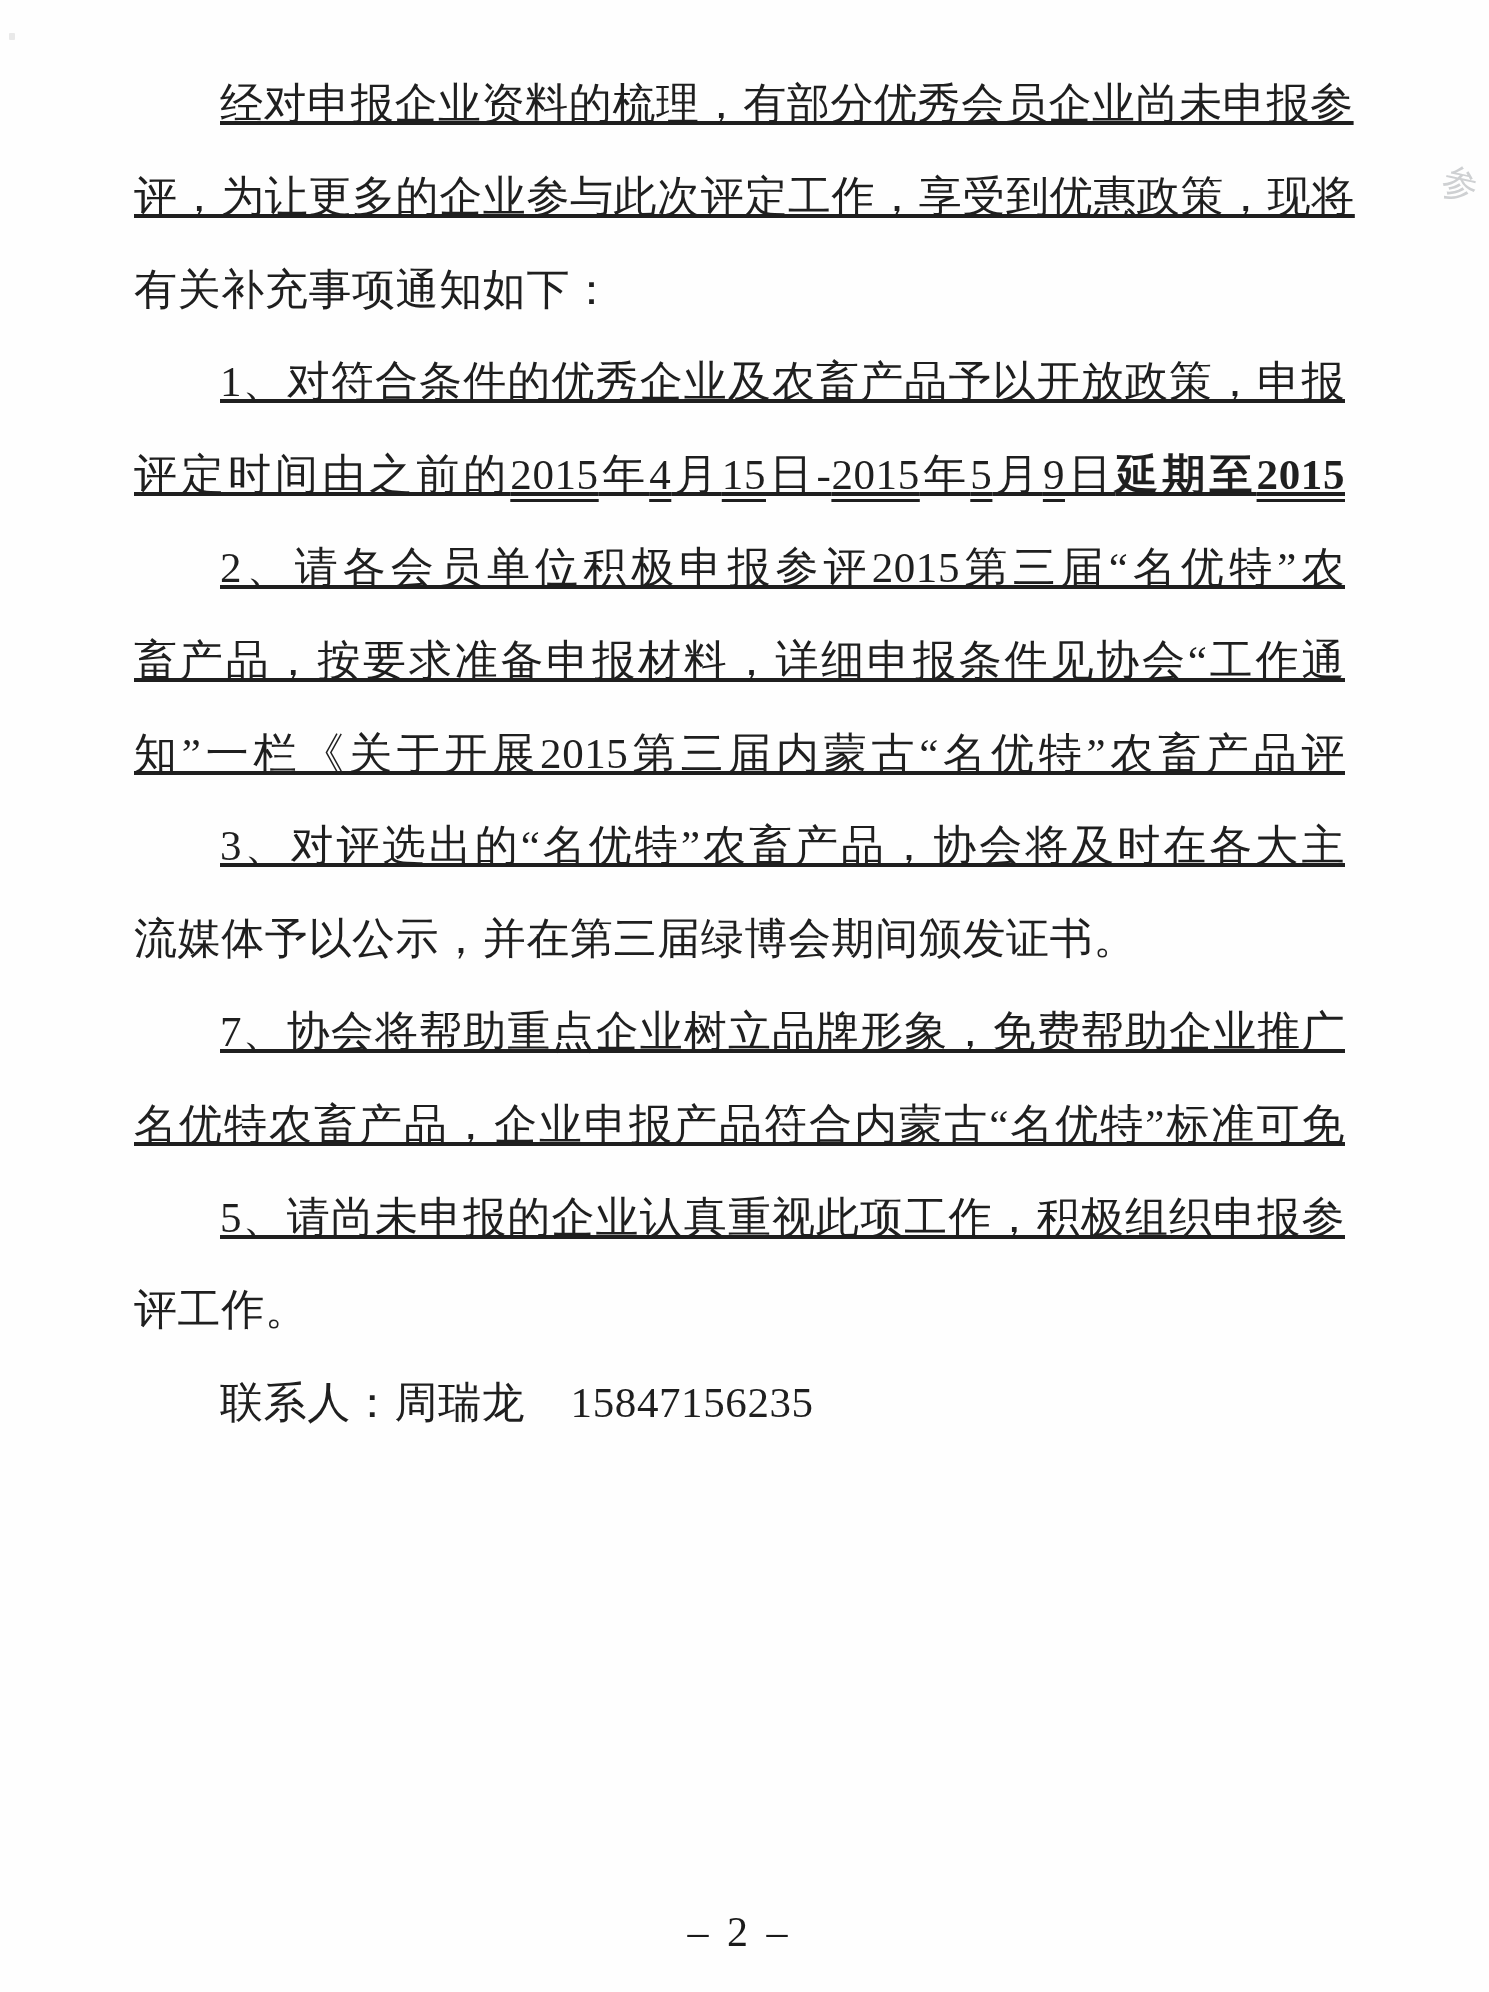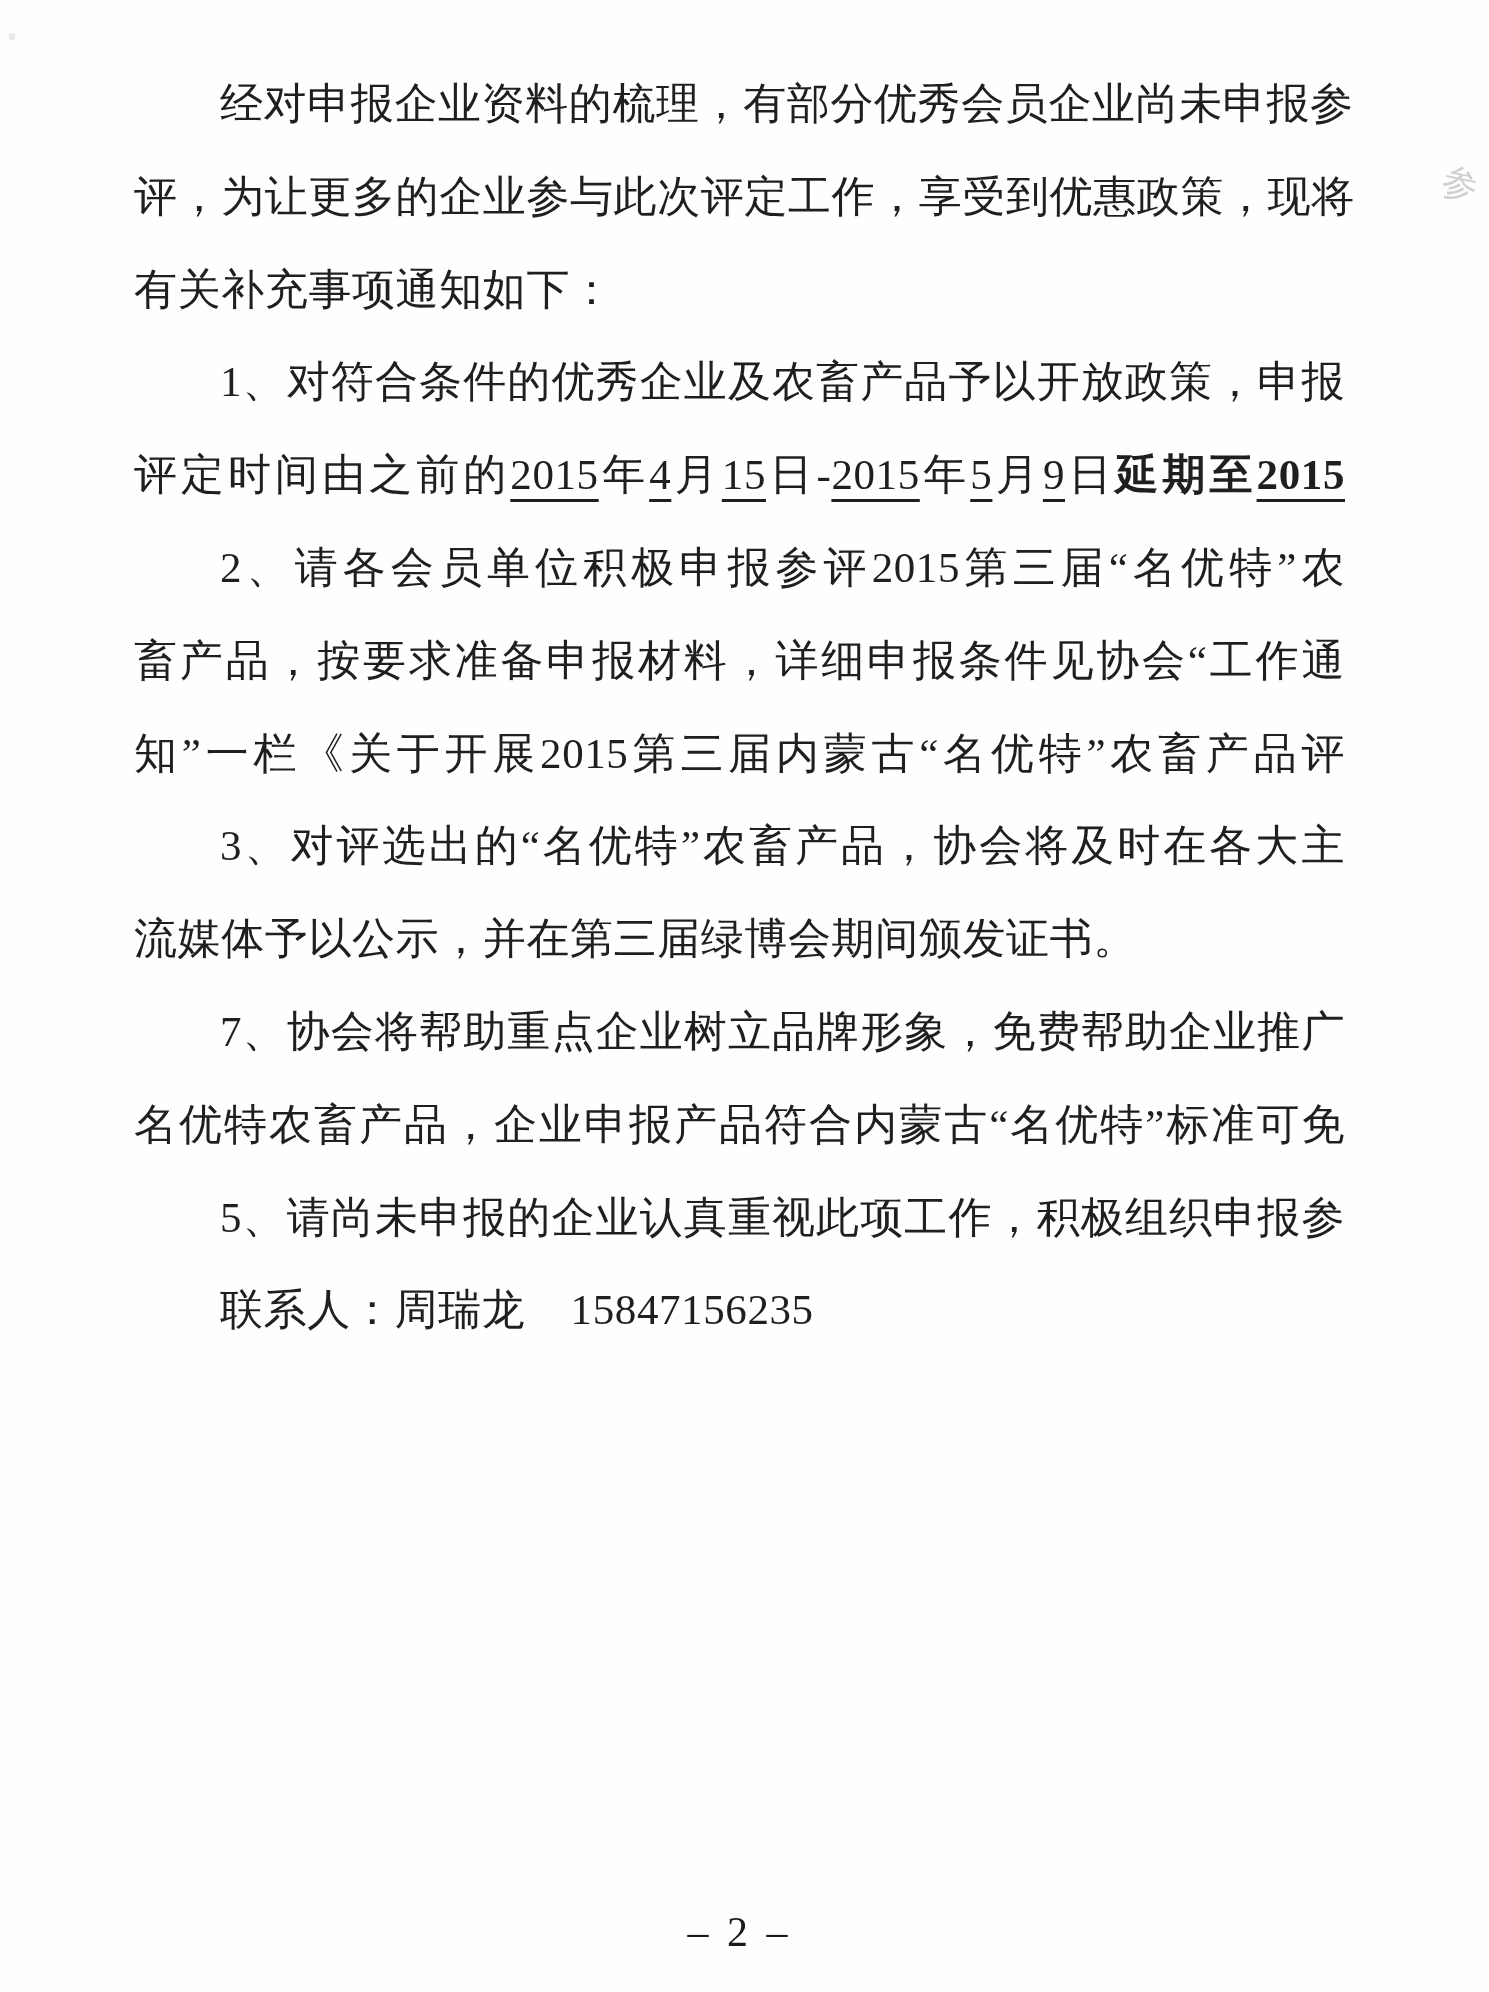--- a/index.html
+++ b/index.html
@@ -24,20 +24,21 @@
   }
   .line {
     font-size: 43px;
     line-height: 92.8px;
     letter-spacing: 0.6px;
     white-space: nowrap;
     text-align: justify;
   }
   .line.fill {
     text-align-last: justify;
+    text-decoration: underline;
   }
   .line.last {
     text-align: center;
     text-align-last: left;
   }
   .line.indent {
     padding-left: 86px;
   }
   .s-n { font-weight: normal; }
   .s-b { font-weight: 700; }
@@ -93,16 +94,17 @@
       <div class="line indent fill"><span class="s-n">1、对符合条件的优秀企业及农畜产品予以开放政策，申报</span></div>
       <div class="line fill"><span class="s-n">评定时间由之前的</span><span class="s-u">2015</span><span class="s-n">年</span><span class="s-u">4</span><span class="s-n">月</span><span class="s-u">15</span><span class="s-n">日-</span><span class="s-u">2015</span><span class="s-n">年</span><span class="s-u">5</span><span class="s-n">月</span><span class="s-u">9</span><span class="s-n">日</span><span class="s-b">延期至</span><span class="s-bu">2015</span></div>
       <div class="line indent fill"><span class="s-n">2、请各会员单位积极申报参评2015第三届“名优特”农</span></div>
       <div class="line fill"><span class="s-n">畜产品，按要求准备申报材料，详细申报条件见协会“工作通</span></div>
       <div class="line fill"><span class="s-n">知”一栏《关于开展2015第三届内蒙古“名优特”农畜产品评</span></div>
       <div class="line indent fill"><span class="s-n">3、对评选出的“名优特”农畜产品，协会将及时在各大主</span></div>
       <div class="line last"><span class="s-n">流媒体予以公示，并在第三届绿博会期间颁发证书。</span></div>
       <div class="line indent fill"><span class="s-n">7、协会将帮助重点企业树立品牌形象，免费帮助企业推广</span></div>
       <div class="line fill"><span class="s-n">名优特农畜产品，企业申报产品符合内蒙古“名优特”标准可免</span></div>
       <div class="line indent fill"><span class="s-n">5、请尚未申报的企业认真重视此项工作，积极组织申报参</span></div>
+      <div class="line last"><span class="s-n">评工作。</span></div>
       <div class="line indent last"><span class="s-n">联系人：周瑞龙&nbsp;&nbsp;&nbsp;&nbsp;15847156235</span></div>
     </div>
   <div class="footer">– 2 –</div>
 </div>
 
 </body></html>

